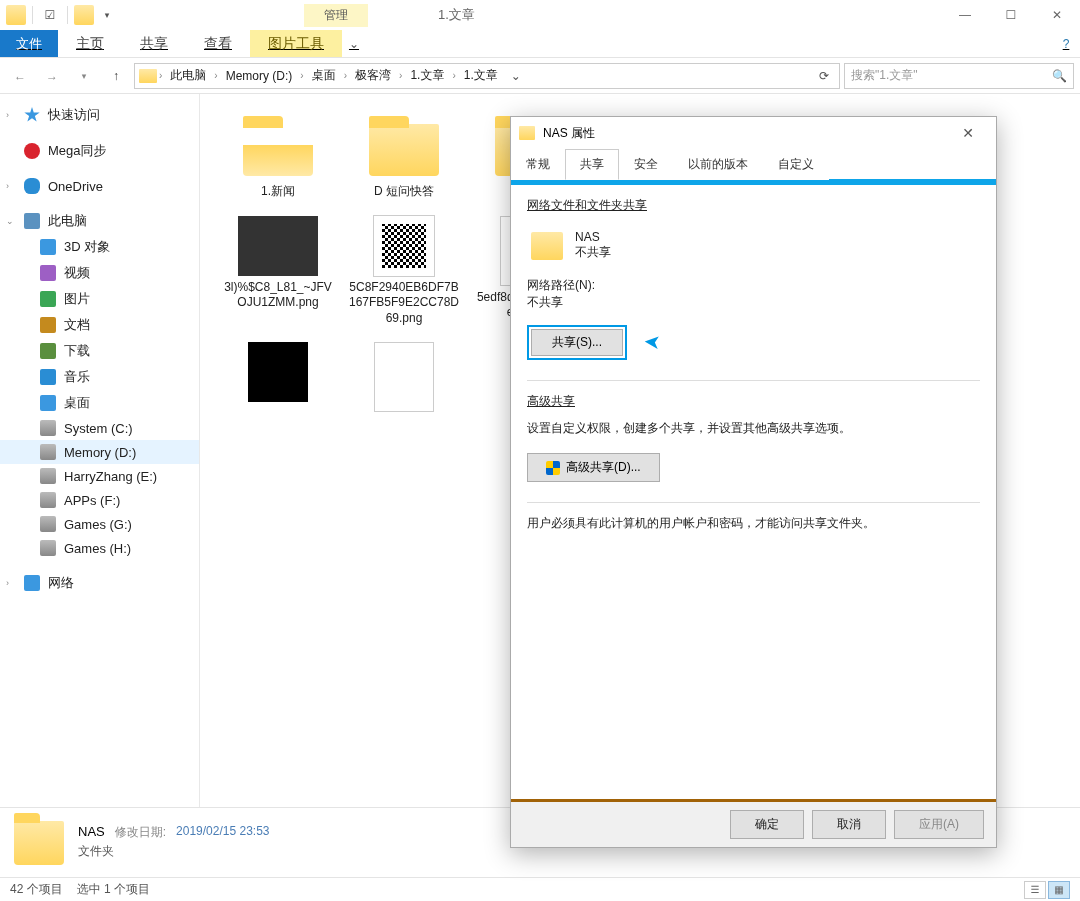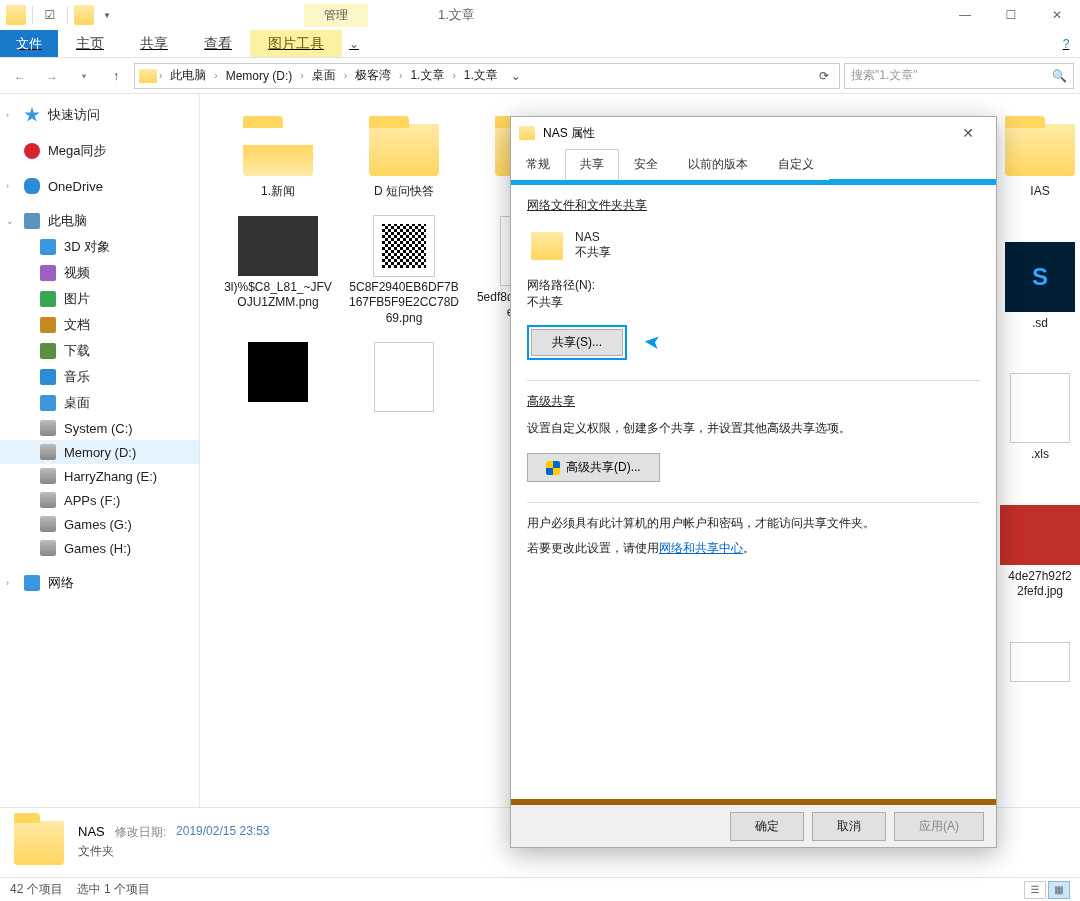--- a/index.html
+++ b/index.html
@@ -108,21 +108,21 @@
 .dialog .section { margin-bottom: 20px;}
 .dialog .section-title { margin-bottom:10px;text-decoration:underline;}
 .dialog .share-item { display:flex; gap:12px; padding:6px 4px; align-items:center;}
 .dialog .share-item .fld { width:32px; height:28px; background: linear-gradient(#ffe9a6,#ffd65e); border-radius:2px;}
 .dialog .share-btn-wrap { border:2px solid #0099e5; display:inline-block; padding:2px; margin-top:6px;}
 .dialog .share-btn { background:#e1e1e1; border:1px solid #adadad; padding:4px 20px; font-size:12px;}
 .dialog .arrow { color:#0099e5; font-size:20px; margin-left:14px; display:inline-block; transform: rotate(185deg) translateY(-4px);}
 .dialog .adv-btn { background:#e1e1e1; border:1px solid #adadad; padding:5px 18px; font-size:12px; display:inline-flex; align-items:center; gap:6px;}
 .dialog .shield { width:14px; height:14px; background: conic-gradient(#0066cc 0 25%, #ffcc00 25% 50%, #0066cc 50% 75%, #ffcc00 75% 100%); border-radius:2px;}
 .dialog a { color:#0066cc; text-decoration:underline;}
-.dialog .dlg-buttons { height:48px; background:#f0f0f0; border-top:6px solid #a16207; display:flex; align-items:center; justify-content:flex-end; padding:0 12px; gap:8px;}
+.dialog .dlg-buttons { height:48px; background:#f0f0f0; border-top:3px solid #a16207; display:flex; align-items:center; justify-content:flex-end; padding:0 12px; gap:8px;}
 .dialog .dlg-buttons button { background:#e1e1e1; border:1px solid #adadad; padding:5px 24px; font-size:12px; color:#222;}
 .dialog .dlg-buttons button:disabled { color:#888;}
 .dialog hr { border:none; border-top:1px solid #ddd; margin:12px 0;}
 </style>
 </head>
 <body>
 
 <div class="titlebar">
   <div class="qat">
     <div class="folder-mini"></div>
@@ -316,41 +316,20 @@
     <div class="file-item">
         <div class="thumb bw"></div>
         <div class="name"></div>
       </div>
     <div class="file-item">
         <div class="thumb doc-white"></div>
         <div class="name"></div>
       </div>
   </div>
 
-  <div class="right-strip">
-    <div class="file-item">
-        <div class="thumb folder"></div>
-        <div class="name">IAS</div>
-      </div>
-    <div class="file-item">
-        <div class="thumb psd">S</div>
-        <div class="name">.sd</div>
-      </div>
-    <div class="file-item">
-        <div class="thumb doc-white"></div>
-        <div class="name">.xls</div>
-      </div>
-    <div class="file-item">
-        <div class="thumb red"></div>
-        <div class="name">4de27h92f22fefd.jpg</div>
-      </div>
-    <div class="file-item">
-        <div class="thumb doc-white" style="height:40px;"></div>
-      </div>
-  </div>
 </div>
 
 <div class="details">
   <div class="big-folder"></div>
   <div class="meta">
     <div class="row">
       <span class="name">NAS</span>
       <span class="label">修改日期:</span>
       <span class="val">2019/02/15 23:53</span>
     </div>
@@ -406,23 +385,20 @@
       <div class="section-title">高级共享</div>
       <div style="margin-bottom:16px;">设置自定义权限，创建多个共享，并设置其他高级共享选项。</div>
       <button class="adv-btn">
         <span class="shield"></span>
         <span>高级共享(D)...</span>
       </button>
     </div>
     <hr>
     <div class="section">
       <div style="margin-bottom:8px;">用户必须具有此计算机的用户帐户和密码，才能访问共享文件夹。</div>
-      <div>
-        <span>若要更改此设置，请使用</span><a href="#">网络和共享中心</a><span>。</span>
-      </div>
     </div>
   </div>
   <div class="dlg-buttons">
     <button>确定</button>
     <button>取消</button>
     <button disabled="">应用(A)</button>
   </div>
 </div>
 
 </body></html>

